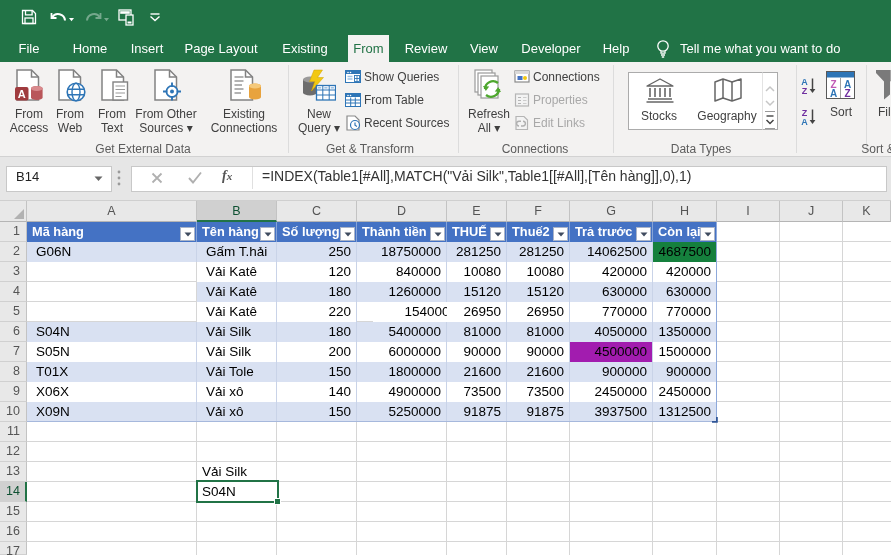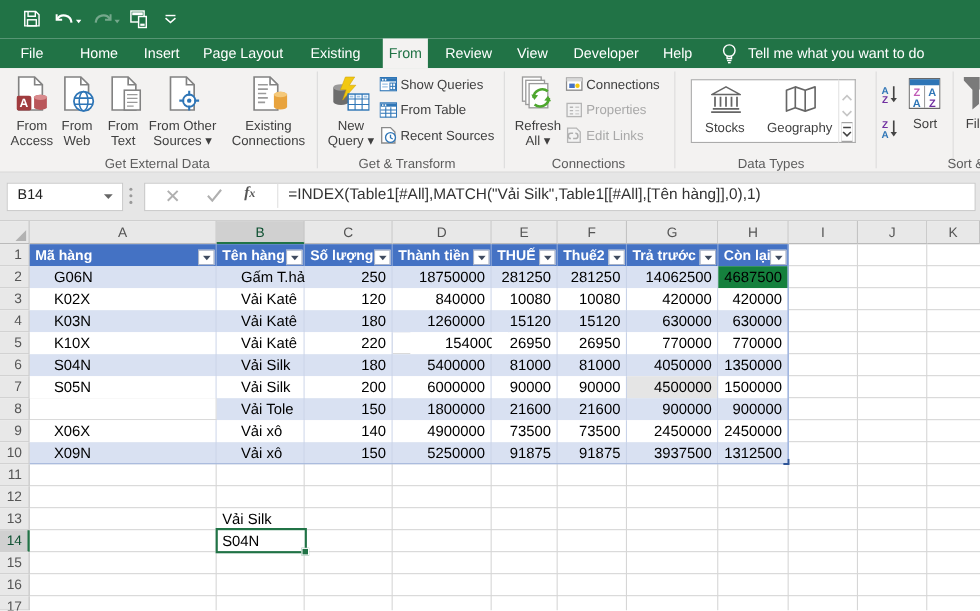--- a/index.html
+++ b/index.html
@@ -23,21 +23,21 @@
 .hcell{top:1px;height:21px;background:#e8e8e8;border-right:1px solid #c3c3c3;border-bottom:1px solid #b5b5b5;
  font-size:12.5px;color:#555;text-align:center;line-height:20px;box-sizing:border-box}
 .rnum{width:27px;height:20px;background:#e8e8e8;border-right:1px solid #c3c3c3;border-bottom:1px solid #d0d0d0;
  font-size:12.5px;color:#555;text-align:right;line-height:19px;box-sizing:border-box;padding-right:6px}
 .gv{width:1px;background:#d6d6d6}
 .gh{height:1px;background:#d6d6d6}
 .th{top:0;height:20px;background:#4472c4;color:#fff;font-weight:bold;font-size:12.8px;line-height:20px;
  box-sizing:border-box;padding-left:5px;border-right:1px solid rgba(255,255,255,.35);white-space:nowrap}
 .td{height:20px;font-size:13.5px;color:#000;line-height:20px;box-sizing:border-box;white-space:nowrap;
  border-right:1px solid #c9d3e8}
-.tl{padding-left:22px;text-align:left}
+.tl{padding-left:9px;text-align:left}
 .tr{padding-right:5px;text-align:right}
 .fbtn{top:5px;width:15px;height:14px;background:#fff;border:1px solid #aab4c8;box-sizing:border-box}
 .fbtn svg{display:block;margin:4px auto 0}
 </style></head><body>
 
 <div id="titlebar" class="a">
 <svg class="a" style="left:21px;top:9px" width="16" height="16" viewBox="0 0 16 16">
       <path d="M1.5 1.5h10l3 3v10h-13z" fill="none" stroke="#fff" stroke-width="1.3"></path>
       <path d="M4.5 1.8v4h6.6v-4" fill="none" stroke="#fff" stroke-width="1.3"></path>
       <rect x="4" y="9" width="8" height="5.5" fill="none" stroke="#fff" stroke-width="1.3"></rect>
@@ -383,37 +383,34 @@
         </svg>
       </div>
 <div class="a td tl" style="left:0px;top:20px;width:170px;background:#d9e1f2">G06N</div>
 <div class="a td tl" style="left:170px;top:20px;width:80px;background:#d9e1f2">Gấm T.hải</div>
 <div class="a td tr" style="left:250px;top:20px;width:80px;background:#d9e1f2">250</div>
 <div class="a td tr" style="left:330px;top:20px;width:90px;background:#d9e1f2">18750000</div>
 <div class="a td tr" style="left:420px;top:20px;width:60px;background:#d9e1f2">281250</div>
 <div class="a td tr" style="left:480px;top:20px;width:63px;background:#d9e1f2">281250</div>
 <div class="a td tr" style="left:543px;top:20px;width:83px;background:#d9e1f2">14062500</div>
 <div class="a td tr" style="left:626px;top:20px;width:64px;background:#15803d">4687500</div>
-<div class="a td tl" style="left:0px;top:40px;width:170px;background:#ffffff">K02X</div>
 <div class="a td tl" style="left:170px;top:40px;width:80px;background:#ffffff">Vải Katê</div>
 <div class="a td tr" style="left:250px;top:40px;width:80px;background:#ffffff">120</div>
 <div class="a td tr" style="left:330px;top:40px;width:90px;background:#ffffff">840000</div>
 <div class="a td tr" style="left:420px;top:40px;width:60px;background:#ffffff">10080</div>
 <div class="a td tr" style="left:480px;top:40px;width:63px;background:#ffffff">10080</div>
 <div class="a td tr" style="left:543px;top:40px;width:83px;background:#ffffff">420000</div>
 <div class="a td tr" style="left:626px;top:40px;width:64px;background:#ffffff">420000</div>
-<div class="a td tl" style="left:0px;top:60px;width:170px;background:#d9e1f2">K03N</div>
 <div class="a td tl" style="left:170px;top:60px;width:80px;background:#d9e1f2">Vải Katê</div>
 <div class="a td tr" style="left:250px;top:60px;width:80px;background:#d9e1f2">180</div>
 <div class="a td tr" style="left:330px;top:60px;width:90px;background:#d9e1f2">1260000</div>
 <div class="a td tr" style="left:420px;top:60px;width:60px;background:#d9e1f2">15120</div>
 <div class="a td tr" style="left:480px;top:60px;width:63px;background:#d9e1f2">15120</div>
 <div class="a td tr" style="left:543px;top:60px;width:83px;background:#d9e1f2">630000</div>
 <div class="a td tr" style="left:626px;top:60px;width:64px;background:#d9e1f2">630000</div>
-<div class="a td tl" style="left:0px;top:80px;width:170px;background:#ffffff">K10X</div>
 <div class="a td tl" style="left:170px;top:80px;width:80px;background:#ffffff">Vải Katê</div>
 <div class="a td tr" style="left:250px;top:80px;width:80px;background:#ffffff">220</div>
 <div class="a td tr" style="left:346px;top:80px;width:90px;background:#ffffff">1540000</div>
 <div class="a td tr" style="left:420px;top:80px;width:60px;background:#ffffff">26950</div>
 <div class="a td tr" style="left:480px;top:80px;width:63px;background:#ffffff">26950</div>
 <div class="a td tr" style="left:543px;top:80px;width:83px;background:#ffffff">770000</div>
 <div class="a td tr" style="left:626px;top:80px;width:64px;background:#ffffff">770000</div>
 <div class="a td tl" style="left:0px;top:100px;width:170px;background:#d9e1f2">S04N</div>
 <div class="a td tl" style="left:170px;top:100px;width:80px;background:#d9e1f2">Vải Silk</div>
 <div class="a td tr" style="left:250px;top:100px;width:80px;background:#d9e1f2">180</div>
@@ -421,22 +418,23 @@
 <div class="a td tr" style="left:420px;top:100px;width:60px;background:#d9e1f2">81000</div>
 <div class="a td tr" style="left:480px;top:100px;width:63px;background:#d9e1f2">81000</div>
 <div class="a td tr" style="left:543px;top:100px;width:83px;background:#d9e1f2">4050000</div>
 <div class="a td tr" style="left:626px;top:100px;width:64px;background:#d9e1f2">1350000</div>
 <div class="a td tl" style="left:0px;top:120px;width:170px;background:#ffffff">S05N</div>
 <div class="a td tl" style="left:170px;top:120px;width:80px;background:#ffffff">Vải Silk</div>
 <div class="a td tr" style="left:250px;top:120px;width:80px;background:#ffffff">200</div>
 <div class="a td tr" style="left:330px;top:120px;width:90px;background:#ffffff">6000000</div>
 <div class="a td tr" style="left:420px;top:120px;width:60px;background:#ffffff">90000</div>
 <div class="a td tr" style="left:480px;top:120px;width:63px;background:#ffffff">90000</div>
-<div class="a td tr" style="left:543px;top:120px;width:83px;background:#e5e5e5">4500000</div>
+<div class="a td tr" style="left:543px;top:120px;width:83px;background:#a21caf">4500000</div>
 <div class="a td tr" style="left:626px;top:120px;width:64px;background:#ffffff">1500000</div>
+<div class="a td tl" style="left:0px;top:140px;width:170px;background:#d9e1f2">T01X</div>
 <div class="a td tl" style="left:170px;top:140px;width:80px;background:#d9e1f2">Vải Tole</div>
 <div class="a td tr" style="left:250px;top:140px;width:80px;background:#d9e1f2">150</div>
 <div class="a td tr" style="left:330px;top:140px;width:90px;background:#d9e1f2">1800000</div>
 <div class="a td tr" style="left:420px;top:140px;width:60px;background:#d9e1f2">21600</div>
 <div class="a td tr" style="left:480px;top:140px;width:63px;background:#d9e1f2">21600</div>
 <div class="a td tr" style="left:543px;top:140px;width:83px;background:#d9e1f2">900000</div>
 <div class="a td tr" style="left:626px;top:140px;width:64px;background:#d9e1f2">900000</div>
 <div class="a td tl" style="left:0px;top:160px;width:170px;background:#ffffff">X06X</div>
 <div class="a td tl" style="left:170px;top:160px;width:80px;background:#ffffff">Vải xô</div>
 <div class="a td tr" style="left:250px;top:160px;width:80px;background:#ffffff">140</div>

